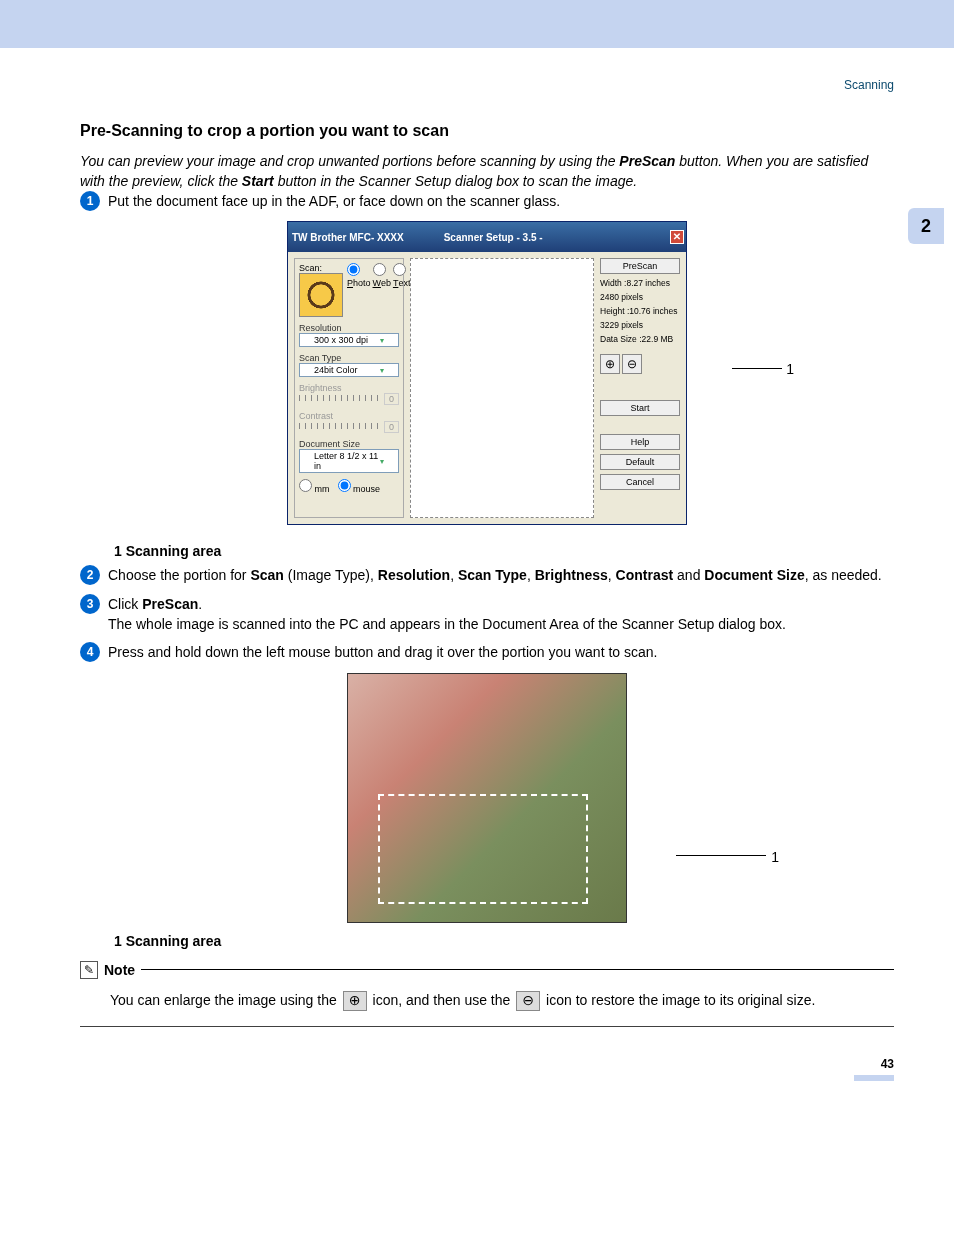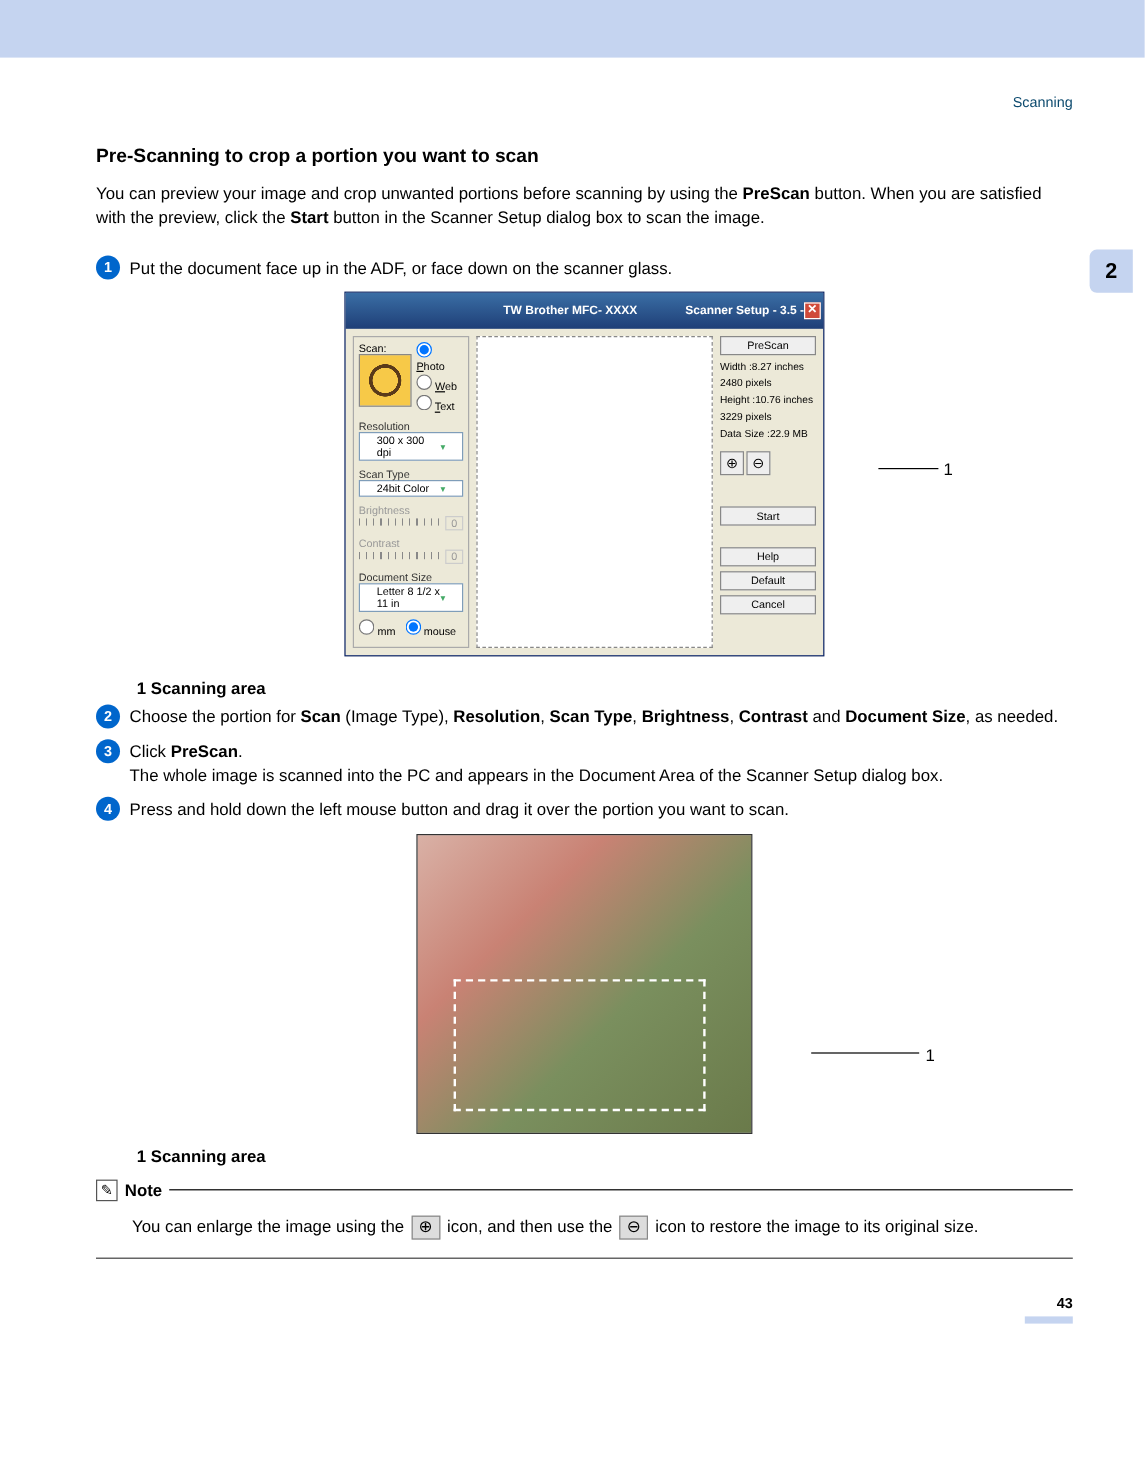--- a/index.html
+++ b/index.html
@@ -39,21 +39,21 @@
     justify-content: center;
     font-weight: bold;
     font-size: 18px;
     color: #000;
   }
   h2 {
     font-size: 16px;
     font-weight: bold;
     margin-bottom: 12px;
   }
-  p { margin-bottom: 22px; line-height: 1.4; }
+  p { margin-bottom: 0; line-height: 1.4; font-style: italic; }
   .num-badge {
     display: inline-flex;
     align-items: center;
     justify-content: center;
     width: 20px; height: 20px;
     border-radius: 50%;
     background: #0066cc;
     color: #fff;
     font-size: 12px;
     font-weight: bold;
@@ -79,47 +79,47 @@
     font-size: 10px;
   }
   .titlebar {
     display: flex;
     background: linear-gradient(#3a6ea5,#1f3f77);
     color: #fff;
     height: 30px;
     align-items: center;
     font-size: 10px;
     font-weight: bold;
-    justify-content: flex-end;
+    justify-content: space-between;
     padding: 0 2px 0 4px;
   }
   .titlebar .title-seg { display: flex; gap: 40px; }
   .close-btn {
     width: 14px; height: 14px;
     background: #d04a3a;
     border: 1px solid #fff;
     display: flex; align-items:center; justify-content:center;
     font-size: 10px; line-height: 1;
   }
   .dlg-body { display: flex; padding: 6px; gap: 6px; }
   .left-col {
-    width: 97px;
+    width: 110px;
     border: 1px solid #aaa;
     padding: 4px;
     font-size: 9px;
     color: #000;
   }
   .sunflower {
     width: 44px; height: 44px;
     background: radial-gradient(circle at 50% 50%, #f7c948 0%, #f7c948 35%, #5a3a1a 36%, #5a3a1a 45%, #f7c948 46%);
     border: 1px solid #888;
     float: left;
     margin-right: 4px;
   }
-  .radios { font-size: 9px; display:flex; flex-direction:column; gap:2px;}
+  .radios { font-size: 9px; display:flex; flex-direction:row; gap:2px;}
   .lbl { margin-top: 6px; display: block; color: #333; }
   .sel {
     width: 100%;
     border: 1px solid #7f9db9;
     background: #fff;
     font-size: 9px;
     padding: 1px 14px;
     display: flex;
     justify-content: space-between;
     align-items: center;

